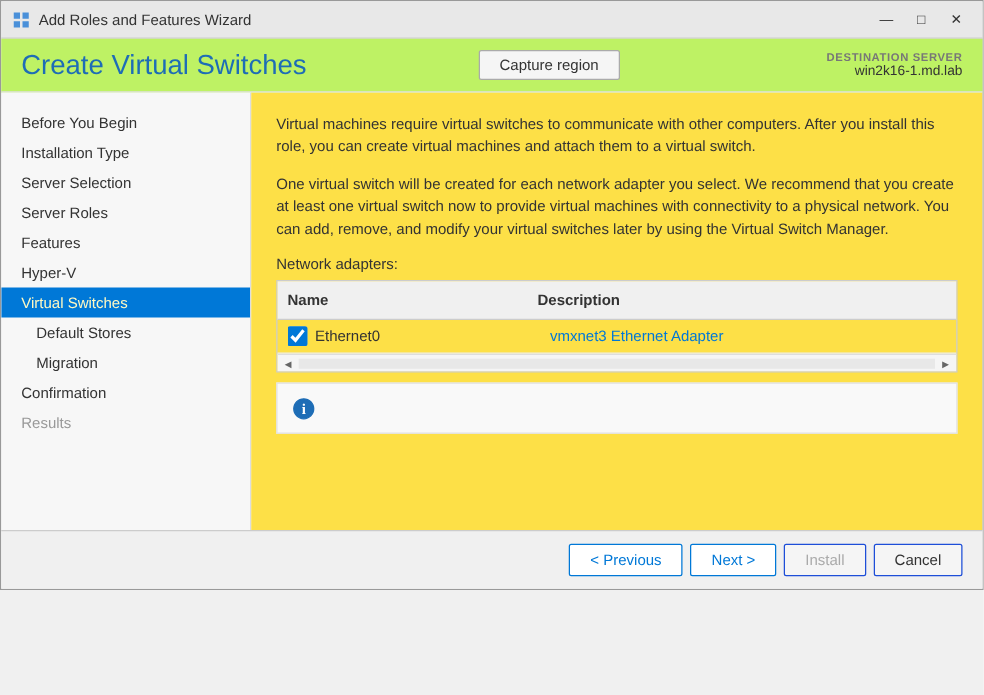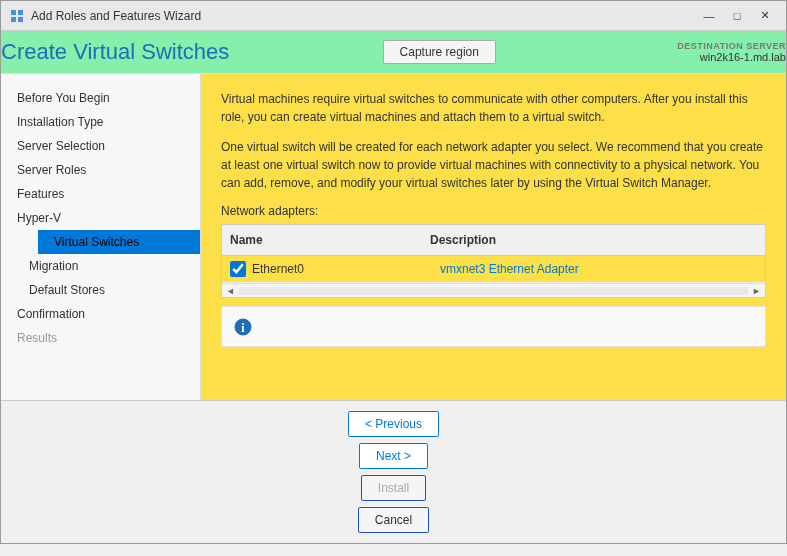--- a/index.html
+++ b/index.html
@@ -6,21 +6,21 @@
     body {
       font-family: 'Segoe UI', Tahoma, Geneva, Verdana, sans-serif;
       font-size: 12px;
       background: #f0f0f0;
       width: 787px;
       height: 556px;
       overflow: hidden;
     }
     .window {
       width: 787px;
-      height: 544px;
+      height: 472px;
       background: #fff;
       border: 1px solid #999;
       display: flex;
       flex-direction: column;
     }
     .title-bar {
       background: #e8e8e8;
       height: 30px;
       display: flex;
       align-items: center;
@@ -56,22 +56,22 @@
       background: transparent;
       cursor: pointer;
       font-size: 11px;
       display: flex;
       align-items: center;
       justify-content: center;
       color: #333;
     }
 
     .header-bar {
-      background: #86efac;
-      padding: 8px 0;
+      background: #bef264;
+      padding: 8px 16px;
       display: flex;
       align-items: center;
       justify-content: space-between;
       border-bottom: 1px solid #e0e0e0;
       flex-shrink: 0;
     }
     .page-title {
       font-size: 22px;
       color: #1e6db6;
       font-weight: 300;
@@ -116,22 +116,21 @@
       flex-shrink: 0;
     }
     .sidebar-item {
       padding: 5px 16px;
       font-size: 12px;
       color: #333;
       cursor: pointer;
     }
     .sidebar-item.active {
       background: #0078d7;
-      color: #000000;
-      margin-left: 37px;
+      color: #fef9c3;
     }
     .sidebar-item.disabled {
       color: #999;
       cursor: default;
     }
     .sidebar-item.sub {
       padding-left: 28px;
     }
 
     .content-area {
@@ -240,21 +239,20 @@
 
     .footer {
       background: #f0f0f0;
       border-top: 1px solid #ccc;
       padding: 10px 16px;
       display: flex;
       justify-content: flex-end;
       align-items: center;
       gap: 6px;
       flex-shrink: 0;
-      flex-direction: column;
     }
     .footer-btn {
       padding: 5px 16px;
       font-size: 12px;
       border: 1px solid #1d4ed8;
       background: #f5f5f5;
       cursor: pointer;
       border-radius: 2px;
       color: #333;
     }
@@ -317,24 +315,24 @@
       <div class="sidebar-item">
         <span>Features</span>
       </div>
       <div class="sidebar-item">
         <span>Hyper-V</span>
       </div>
       <div class="sidebar-item active">
         <span>Virtual Switches</span>
       </div>
       <div class="sidebar-item sub">
+        <span>Default Stores</span>
+      </div>
+      <div class="sidebar-item sub">
         <span>Migration</span>
-      </div>
-      <div class="sidebar-item sub">
-        <span>Default Stores</span>
       </div>
       <div class="sidebar-item">
         <span>Confirmation</span>
       </div>
       <div class="sidebar-item disabled">
         <span>Results</span>
       </div>
     </div>
 
     <div class="content-area">

